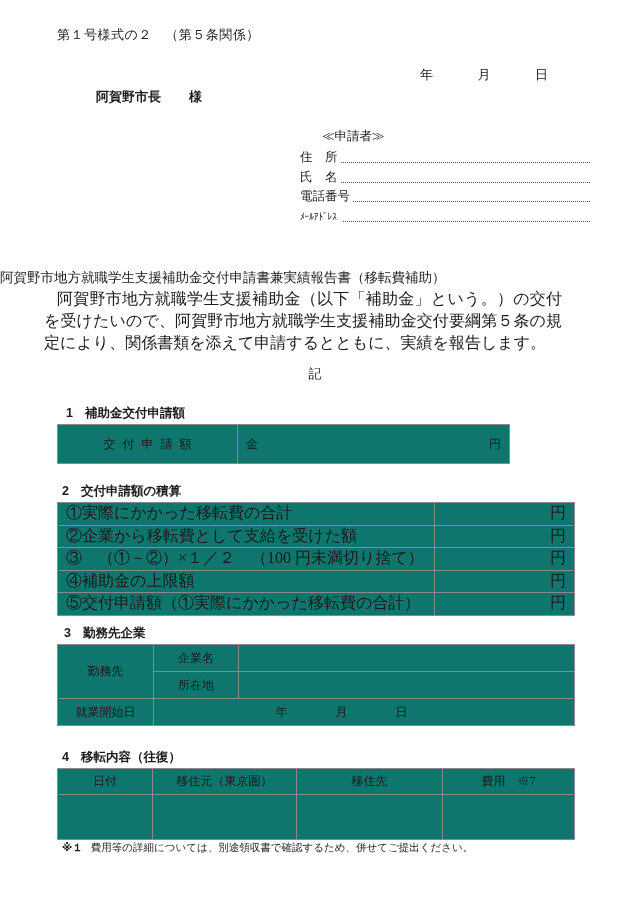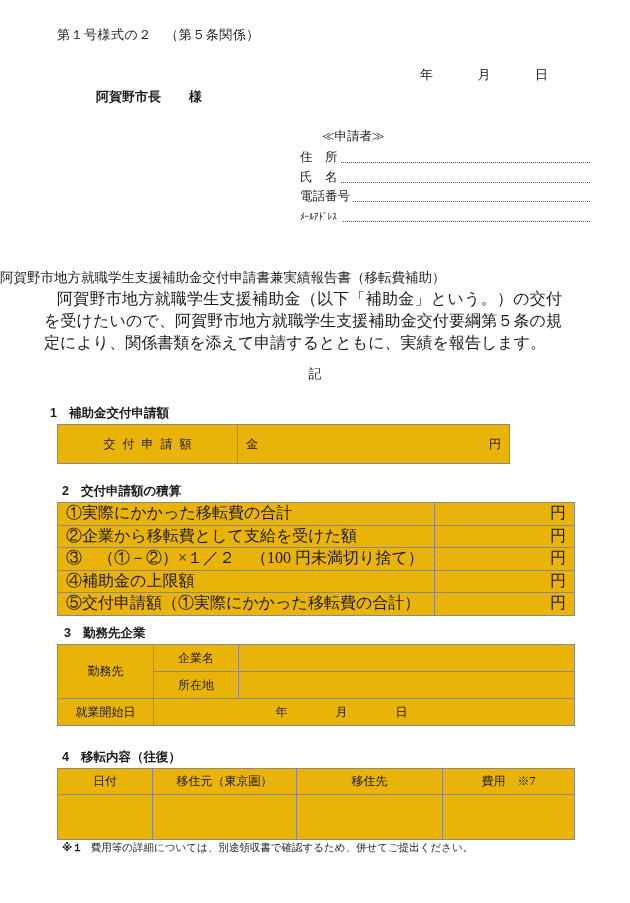--- a/index.html
+++ b/index.html
@@ -135,21 +135,21 @@
   table.form {
     position: absolute;
     border-collapse: collapse;
     font-size: 12px;
     table-layout: fixed;
   }
   table.form td {
     border: 1px solid #8a8a8a;
     padding: 0 8px;
     vertical-align: middle;
-    background: #eab308;
+    background: #0f766e;
   }
   td.shaded { background: #d9d9d9; }
   td.center { text-align: center; }
   td.right  { text-align: right; }
   .spread { letter-spacing: 7px; padding-left: 7px; }
 
   
   #table-grant-amount { left: 57px; top: 424px; width: 452px; }
   #table-grant-amount td { height: 38px; }
   .amt-yen-row {
@@ -228,21 +228,21 @@
       <span class="applicant-rule"></span>
     </div>
   </div>
 
   <div class="doc-title">阿賀野市地方就職学生支援補助金交付申請書兼実績報告書（移転費補助）</div>
 
   <div class="body-text">阿賀野市地方就職学生支援補助金（以下「補助金」という。）の交付を受けたいので、阿賀野市地方就職学生支援補助金交付要綱第５条の規定により、関係書類を添えて申請するとともに、実績を報告します。</div>
 
   <div class="ki-mark">記</div>
 
-  <div class="sec-head" style="left:50px; top:405px;">
+  <div class="sec-head" style="left:66px; top:405px;">
     <span class="num">1</span><span>補助金交付申請額</span>
   </div>
 
   <table class="form" id="table-grant-amount">
     <colgroup>
         <col style="width:180px">
         <col style="width:272px">
       </colgroup>
     <tbody>
       <tr>

